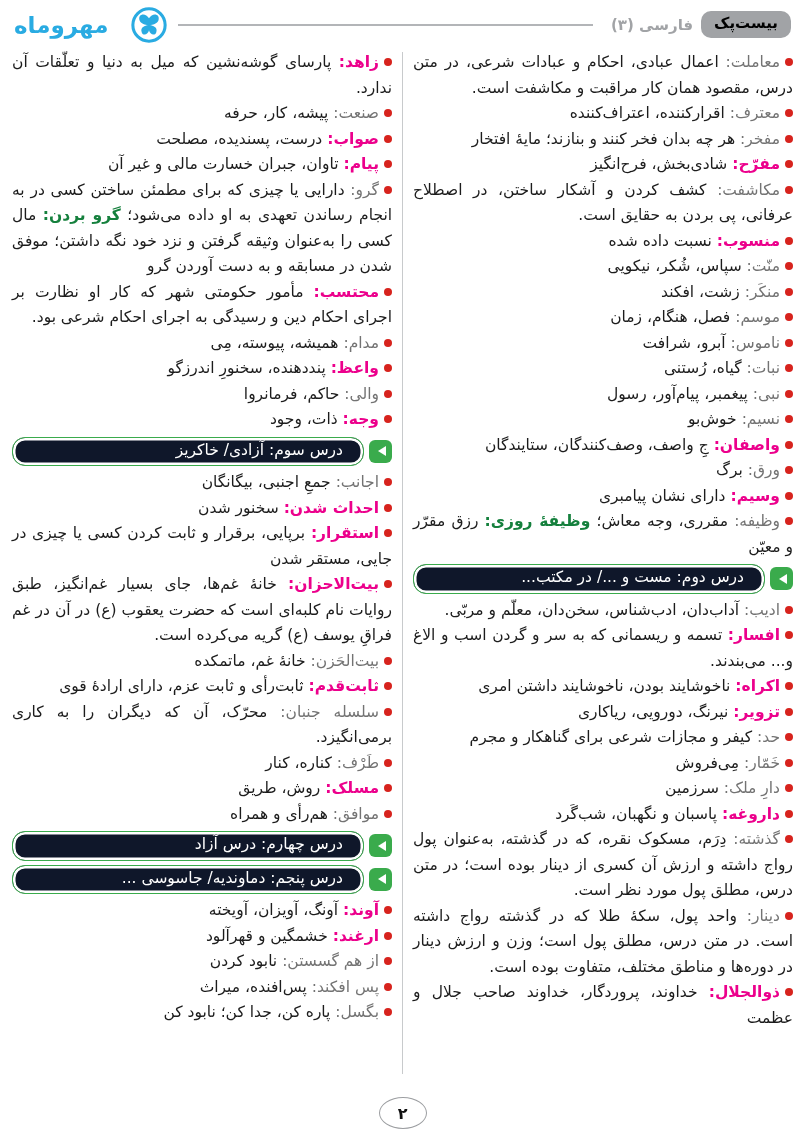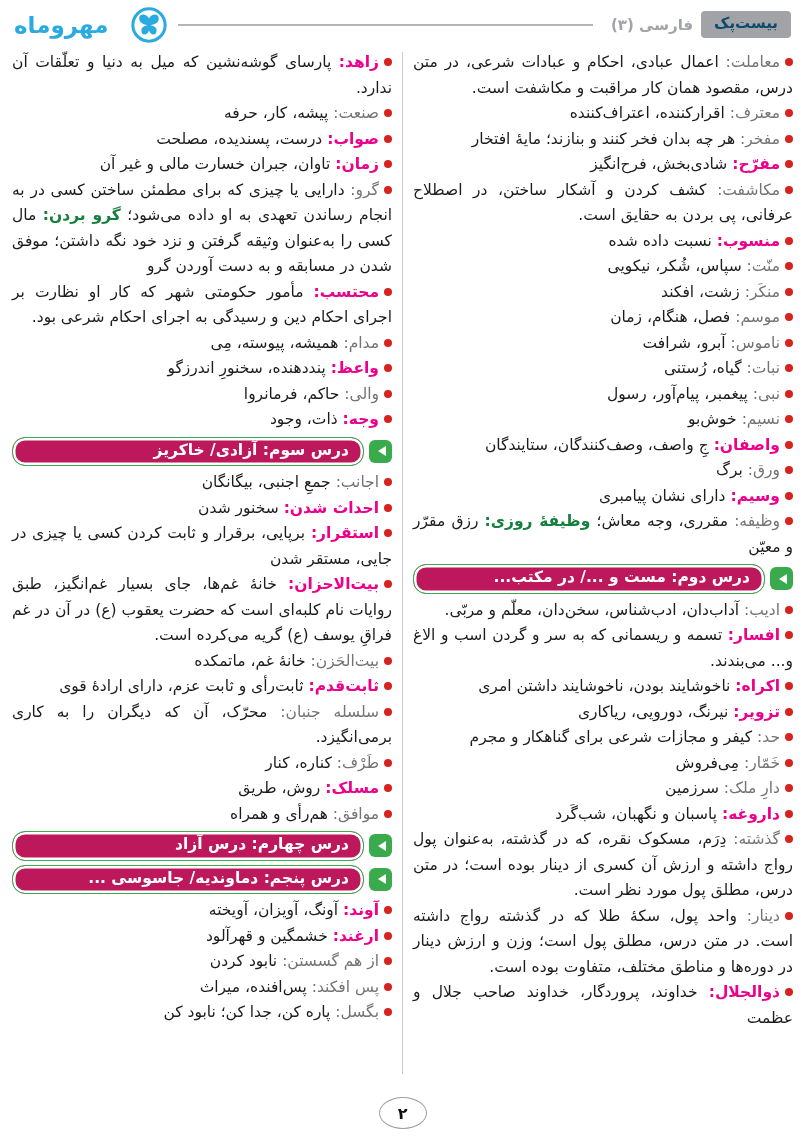--- a/index.html
+++ b/index.html
@@ -1,44 +1,44 @@
 <!DOCTYPE html>
 <html lang="fa" dir="rtl"><head>
 <meta charset="utf-8">
 <style>
   html,body{margin:0;padding:0;background:#fff;}
   .page{position:relative;width:805px;height:1138px;background:#fff;overflow:hidden;
         font-family:"DejaVu Sans",sans-serif;direction:rtl;}
   
   .hdr{display:flex;align-items:center;padding:9px 14px 2px 14px;height:42px;box-sizing:border-box;}
-  .badge{background:#a1a3a6;color:#0c4a6e;font-weight:bold;font-size:15px;line-height:1;
-         border-radius:4px;padding:5px 13px 7px;flex:0 0 auto;}
+  .badge{background:#a1a3a6;color:#000000;font-weight:bold;font-size:15px;line-height:1;
+         border-radius:10px;padding:5px 13px 7px;flex:0 0 auto;}
   .subject{color:#a1a3a6;font-weight:bold;font-size:15px;margin:0 8px;flex:0 0 auto;}
   .hrule{flex:1;height:2px;background:#b3b5b8;margin:0 10px;}
   .logo{display:flex;align-items:center;gap:22px;flex:0 0 auto;}
   .logo-text{color:#29abe2;font-weight:bold;font-size:23px;letter-spacing:-0.5px;}
   
   .cols{display:flex;padding:8px 12px 0 12px;}
   .col{width:380px;font-size:15.5px;line-height:25.5px;color:#1c1c1c;text-align:justify;}
   .divider{width:1px;background:#c8cacc;margin:2px 10px 0 10px;height:1022px;flex:0 0 auto;}
   .entry{margin:0;}
   .bullet{display:inline-block;width:8px;height:8px;border-radius:50%;background:#d7231d;
           margin-inline-end:5px;vertical-align:1px;}
   .k{font-weight:normal;color:#737373;}
   .pink{font-weight:bold;color:#ec008c;}
   .b{font-weight:bold;color:#15803d;}
   
   .banner-row{display:flex;align-items:center;gap:5px;margin:4px 0 4px 0;}
   .arrow-box{width:23px;height:23px;border-radius:6px;background:#3aab4c;flex:0 0 auto;
              display:flex;align-items:center;justify-content:center;}
   .tri{width:0;height:0;border-top:5px solid transparent;border-bottom:5px solid transparent;
        border-right:8px solid #fff;margin-left:2px;}
-  .pill{flex:1;background:#be185d;border:1.5px solid #3aab4c;box-shadow:inset 0 0 0 2.5px #fff;
-        border-radius:13px;color:#fff;font-weight:bold;font-size:15.5px;line-height:1;
-        padding:5px 14px 7px;box-sizing:border-box;}
+  .pill{flex:1;background:#0f172a;border:1.5px solid #3aab4c;box-shadow:inset 0 0 0 2.5px #fff;
+        border-radius:13px;color:#fff;font-weight:normal;font-size:15.5px;line-height:1;
+        padding:5px 20px 7px;box-sizing:border-box;}
   
   .page-num{position:absolute;bottom:9px;left:50%;transform:translateX(-50%);
             width:46px;height:30px;border:1.5px solid #9c9ea1;border-radius:50%;
             display:flex;align-items:center;justify-content:center;
             font-weight:bold;font-size:16px;color:#111;background:#fff;}
 </style>
 </head>
 <body>
 
 <div class="page">
@@ -91,21 +91,21 @@
         <div class="entry"><span class="bullet"></span><span class="pink">داروغه:</span><span> پاسبان و نگهبان، شب‌گَرد</span></div>
         <div class="entry"><span class="bullet"></span><span class="k">گذشته:</span><span> دِرَم، مسکوک نقره، که در گذشته، به‌عنوان پول رواج داشته و ارزش آن کسری از دینار بوده است؛ در متن درس، مطلق پول مورد نظر است.</span></div>
         <div class="entry"><span class="bullet"></span><span class="k">دینار:</span><span> واحد پول، سکهٔ طلا که در گذشته رواج داشته است. در متن درس، مطلق پول است؛ وزن و ارزش دینار در دوره‌ها و مناطق مختلف، متفاوت بوده است.</span></div>
         <div class="entry"><span class="bullet"></span><span class="pink">ذوالجلال:</span><span> خداوند، پروردگار، خداوند صاحب جلال و عظمت</span></div>
       </section>
     <div class="divider"></div>
     <section class="col" id="col-left">
         <div class="entry"><span class="bullet"></span><span class="pink">زاهد:</span><span> پارسای گوشه‌نشین که میل به دنیا و تعلّقات آن ندارد.</span></div>
         <div class="entry"><span class="bullet"></span><span class="k">صنعت:</span><span> پیشه، کار، حرفه</span></div>
         <div class="entry"><span class="bullet"></span><span class="pink">صواب:</span><span> درست، پسندیده، مصلحت</span></div>
-        <div class="entry"><span class="bullet"></span><span class="pink">زمان:</span><span> تاوان، جبران خسارت مالی و غیر آن</span></div>
+        <div class="entry"><span class="bullet"></span><span class="pink">پیام:</span><span> تاوان، جبران خسارت مالی و غیر آن</span></div>
         <div class="entry"><span class="bullet"></span><span class="k">گرو:</span><span> دارایی یا چیزی که برای مطمئن ساختن کسی در به انجام رساندن تعهدی به او داده می‌شود؛ </span><span class="b">گرو بردن:</span><span> مال کسی را به‌عنوان وثیقه گرفتن و نزد خود نگه داشتن؛ موفق شدن در مسابقه و به دست آوردن گرو</span></div>
         <div class="entry"><span class="bullet"></span><span class="pink">محتسب:</span><span> مأمور حکومتی شهر که کار او نظارت بر اجرای احکام دین و رسیدگی به اجرای احکام شرعی بود.</span></div>
         <div class="entry"><span class="bullet"></span><span class="k">مدام:</span><span> همیشه، پیوسته، مِی</span></div>
         <div class="entry"><span class="bullet"></span><span class="pink">واعظ:</span><span> پنددهنده، سخنورِ اندرزگو</span></div>
         <div class="entry"><span class="bullet"></span><span class="k">والی:</span><span> حاکم، فرمانروا</span></div>
         <div class="entry"><span class="bullet"></span><span class="pink">وجه:</span><span> ذات، وجود</span></div>
         <div class="banner-row">
           <span class="arrow-box">
             <span class="tri"></span>
           </span>

